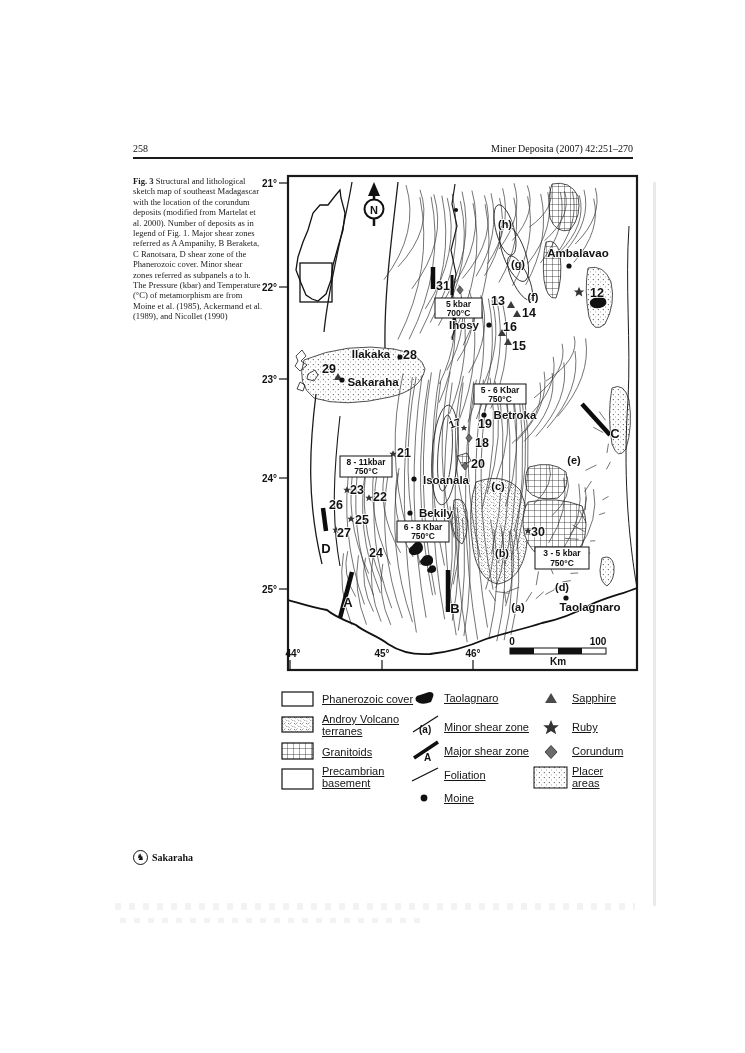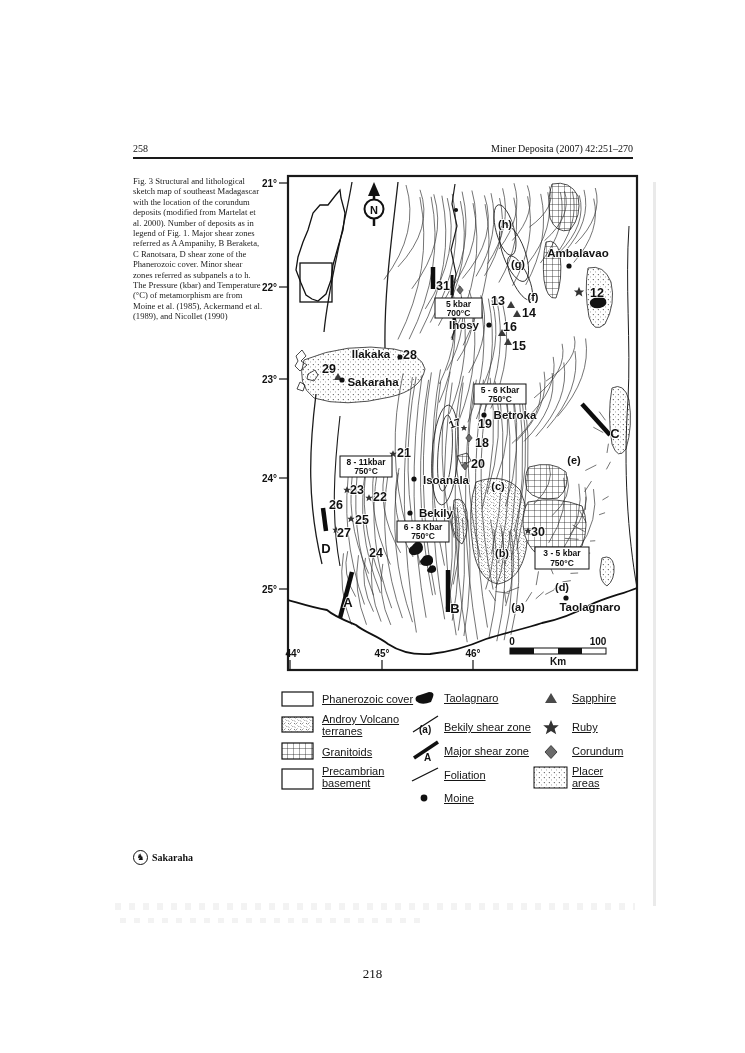--- a/index.html
+++ b/index.html
@@ -5,21 +5,21 @@
   html,body{margin:0;padding:0;background:#ffffff;}
   .page{position:relative;width:745px;height:1053px;background:#fff;overflow:hidden;
         font-family:"Liberation Serif",serif;color:#111;}
   
   .hdr-left{position:absolute;left:133px;top:143px;font-size:10px;}
   .hdr-right{position:absolute;right:112px;top:143px;font-size:10px;margin-left:12px;}
   .hdr-rule{position:absolute;left:133px;top:157px;width:500px;height:2px;background:#1a1a1a;}
   
   .caption{position:absolute;left:133px;top:176px;width:130px;font-size:8.6px;line-height:10.4px;
            text-align:left;color:#1b1b1b;}
-  .caption b{font-weight:normal;text-align:right;}
+  .caption b{font-weight:bold;text-align:right;}
   
   .mapwrap{position:absolute;left:252px;top:168px;width:393px;height:514px;}
   svg text{font-family:"Liberation Sans",sans-serif;fill:#111;}
   .halo{paint-order:stroke;stroke:#ffffff;stroke-width:1.6px;}
   
   .leg-label{position:absolute;font-family:"Liberation Sans",sans-serif;font-size:11px;
              line-height:12.5px;color:#151515;text-decoration:underline;}
   .leg-ic{position:absolute;}
   
   .springer{position:absolute;left:133px;top:850px;font-size:10px;font-weight:bold;
@@ -465,21 +465,21 @@
 
   <svg class="leg-ic" style="left:412px;top:690px" width="26" height="15">
       <path d="M4,11 Q2,6 8,5 L17,2 Q23,2 21,7 L19,12 Q12,15 7,13 Z" fill="#111"></path>
     </svg>
   <div class="leg-label" style="left:444px;top:692px">Taolagnaro</div>
 
   <svg class="leg-ic" style="left:410px;top:712px" width="32" height="24">
     <line x1="3" y1="20" x2="28" y2="4" stroke="#111" stroke-width="1.2"></line>
     <text x="9" y="21" font-family="Liberation Sans,sans-serif" font-size="10" font-weight="bold" fill="#111">(a)</text>
     </svg>
-  <div class="leg-label" style="left:444px;top:721px">Bekily shear zone</div>
+  <div class="leg-label" style="left:444px;top:721px">Minor shear zone</div>
 
   <svg class="leg-ic" style="left:410px;top:737px" width="32" height="26">
     <line x1="4" y1="21" x2="28" y2="5" stroke="#111" stroke-width="3.6"></line>
     <text x="14" y="24" font-family="Liberation Sans,sans-serif" font-size="10" font-weight="bold" fill="#111">A</text>
     </svg>
   <div class="leg-label" style="left:444px;top:745px">Major shear zone</div>
 
   <svg class="leg-ic" style="left:410px;top:764px" width="32" height="20">
       <line x1="2" y1="17" x2="28" y2="4" stroke="#111" stroke-width="1.3"></line>
     </svg>
@@ -515,18 +515,17 @@
       </defs>
     <rect x="1" y="1" width="33" height="21" fill="url(#lp-placer)" stroke="#111" stroke-width="1"></rect>
     </svg>
   <div class="leg-label" style="left:572px;top:765px">Placer</div>
   <div class="leg-label" style="left:572px;top:777px">areas</div>
 
   <div class="springer">
     <span class="sp-circ">♞</span>
     <span>Sakaraha</span>
   </div>
-  <div class="pagenum">218</div>
 
   <div class="rline"></div>
   <div class="smudge" style="left:115px;top:903px;width:520px;height:7px"></div>
   <div class="smudge" style="left:120px;top:918px;width:300px;height:5px"></div>
 </div>
 
 </body></html>

